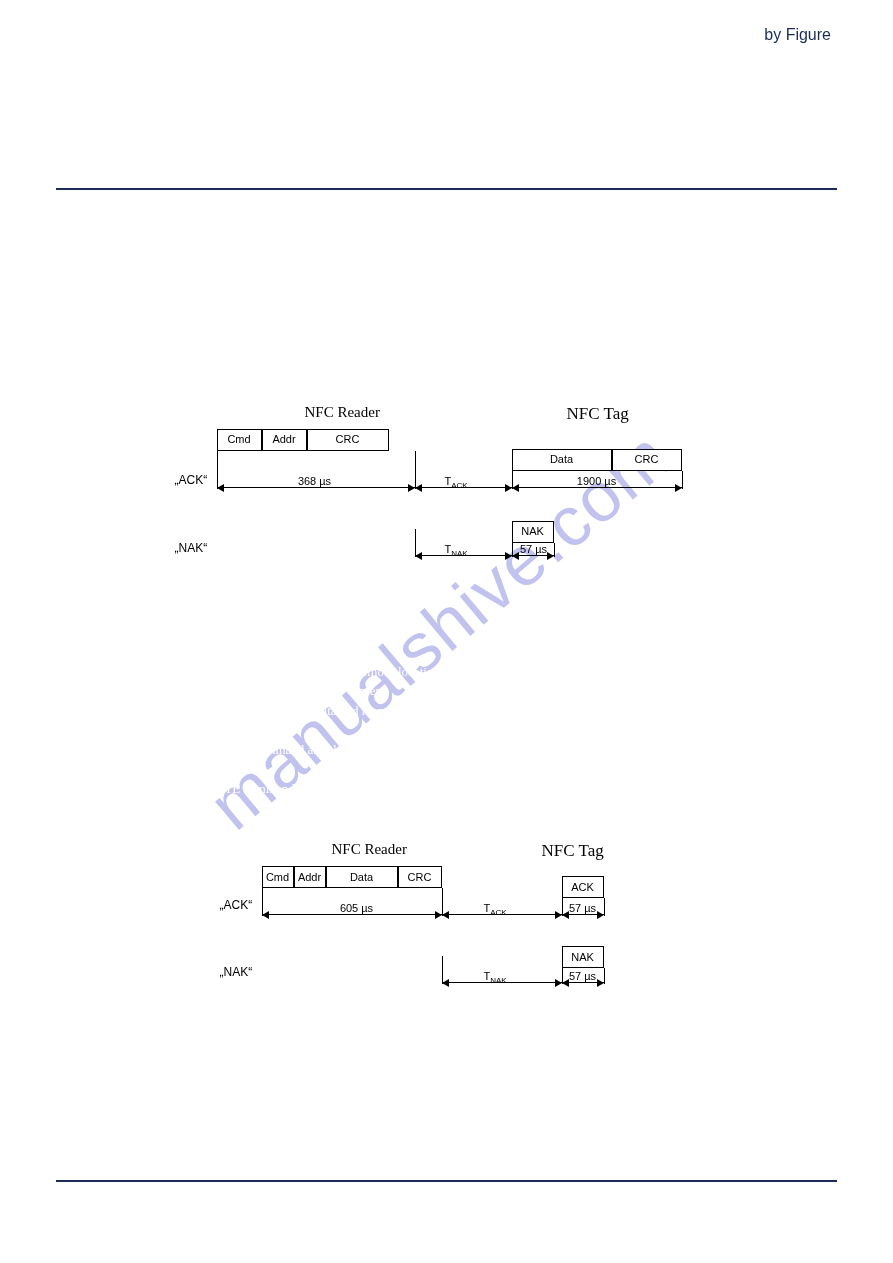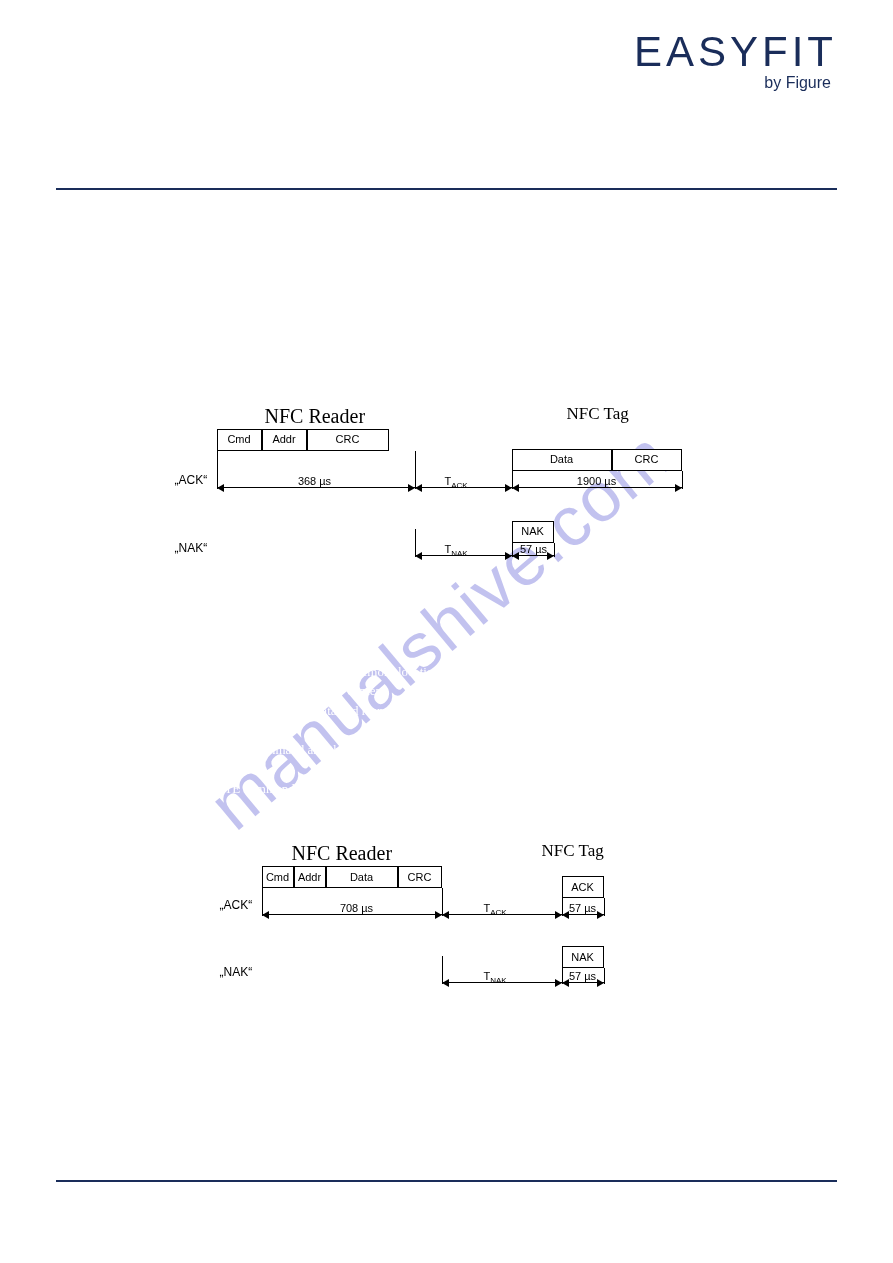--- a/index.html
+++ b/index.html
@@ -102,21 +102,21 @@
   .fig-caption { color:#fff; margin-top:6px; font-weight:bold; }
 
   
   .diagram {
     position: relative;
     width: 520px;
     margin: 0 auto;
     font-size: 12px;
     color: #000;
   }
-  .titleL { position:absolute; font-size:20px; font-family: Georgia, serif; }
+  .titleL { position:absolute; font-size:15px; font-family: Georgia, serif; margin-left: 40px; }
   .titleR { position:absolute; font-size:17px; font-family: Georgia, serif; }
   .box { position:absolute; border:1px solid #000; text-align:center; font-size:11px; display:flex; align-items:center; justify-content:center; background:#fff; }
   .rowlabel { position:absolute; font-size:12px; }
   .dimline { position:absolute; height:1px; background:#000; }
   .dimline::before, .dimline::after {
     content:''; position:absolute; top:-3px; width:0; height:0;
     border-top:4px solid transparent; border-bottom:4px solid transparent;
   }
   .dimline::before { left:0; border-right:7px solid #000; }
   .dimline::after  { right:0; border-left:7px solid #000; }
@@ -128,21 +128,20 @@
   .d1wrap { margin-top:28px; }
   .d1 { height:190px; }
   
   .d2wrap { margin-top:40px; }
   .d2 { height:170px; width:430px; }
 </style>
 </head>
 <body>
 
 <div class="header">
-  <div class="logo">EASYFIT</div>
   <div class="byline">by Figure</div>
 </div>
 
 <div class="doc-title">STM 550 / EMSI</div>
 <div class="doc-sub">EASYFIT MULTISENSOR FOR IOT APPLICATIONS (2.4 GHZ BLE)</div>
 <div class="hr-top"></div>
 
 <div class="watermark">manualshive.com</div>
 
 <div class="content">
@@ -211,21 +210,21 @@
 
       <div class="rowlabel" style="left:-12px; top:58px;">„ACK“</div>
       <div class="rowlabel" style="left:-12px; top:125px;">„NAK“</div>
 
       <div class="tick" style="left:30px;  top:50px; height:28px;"></div>
       <div class="tick" style="left:210px; top:50px; height:28px;"></div>
       <div class="tick" style="left:330px; top:60px; height:18px;"></div>
       <div class="tick" style="left:372px; top:60px; height:18px;"></div>
 
       <div class="dimline" style="left:30px;  top:76px; width:180px;"></div>
-      <div class="dimlbl" style="left:95px; top:62px; width:60px;">708 µs</div>
+      <div class="dimlbl" style="left:95px; top:62px; width:60px;">605 µs</div>
       <div class="dimline" style="left:210px; top:76px; width:120px;"></div>
       <div class="dimlbl" style="left:252px; top:62px;"><span>T</span><span class="sub">ACK</span></div>
       <div class="dimline" style="left:330px; top:76px; width:42px;"></div>
       <div class="dimlbl" style="left:331px; top:62px; width:40px;">57 µs</div>
 
       <div class="box" style="left:330px; top:108px; width:42px; height:22px;">NAK</div>
       <div class="tick" style="left:210px; top:118px; height:28px;"></div>
       <div class="tick" style="left:330px; top:130px; height:16px;"></div>
       <div class="tick" style="left:372px; top:130px; height:16px;"></div>
       <div class="dimline" style="left:210px; top:144px; width:120px;"></div>

